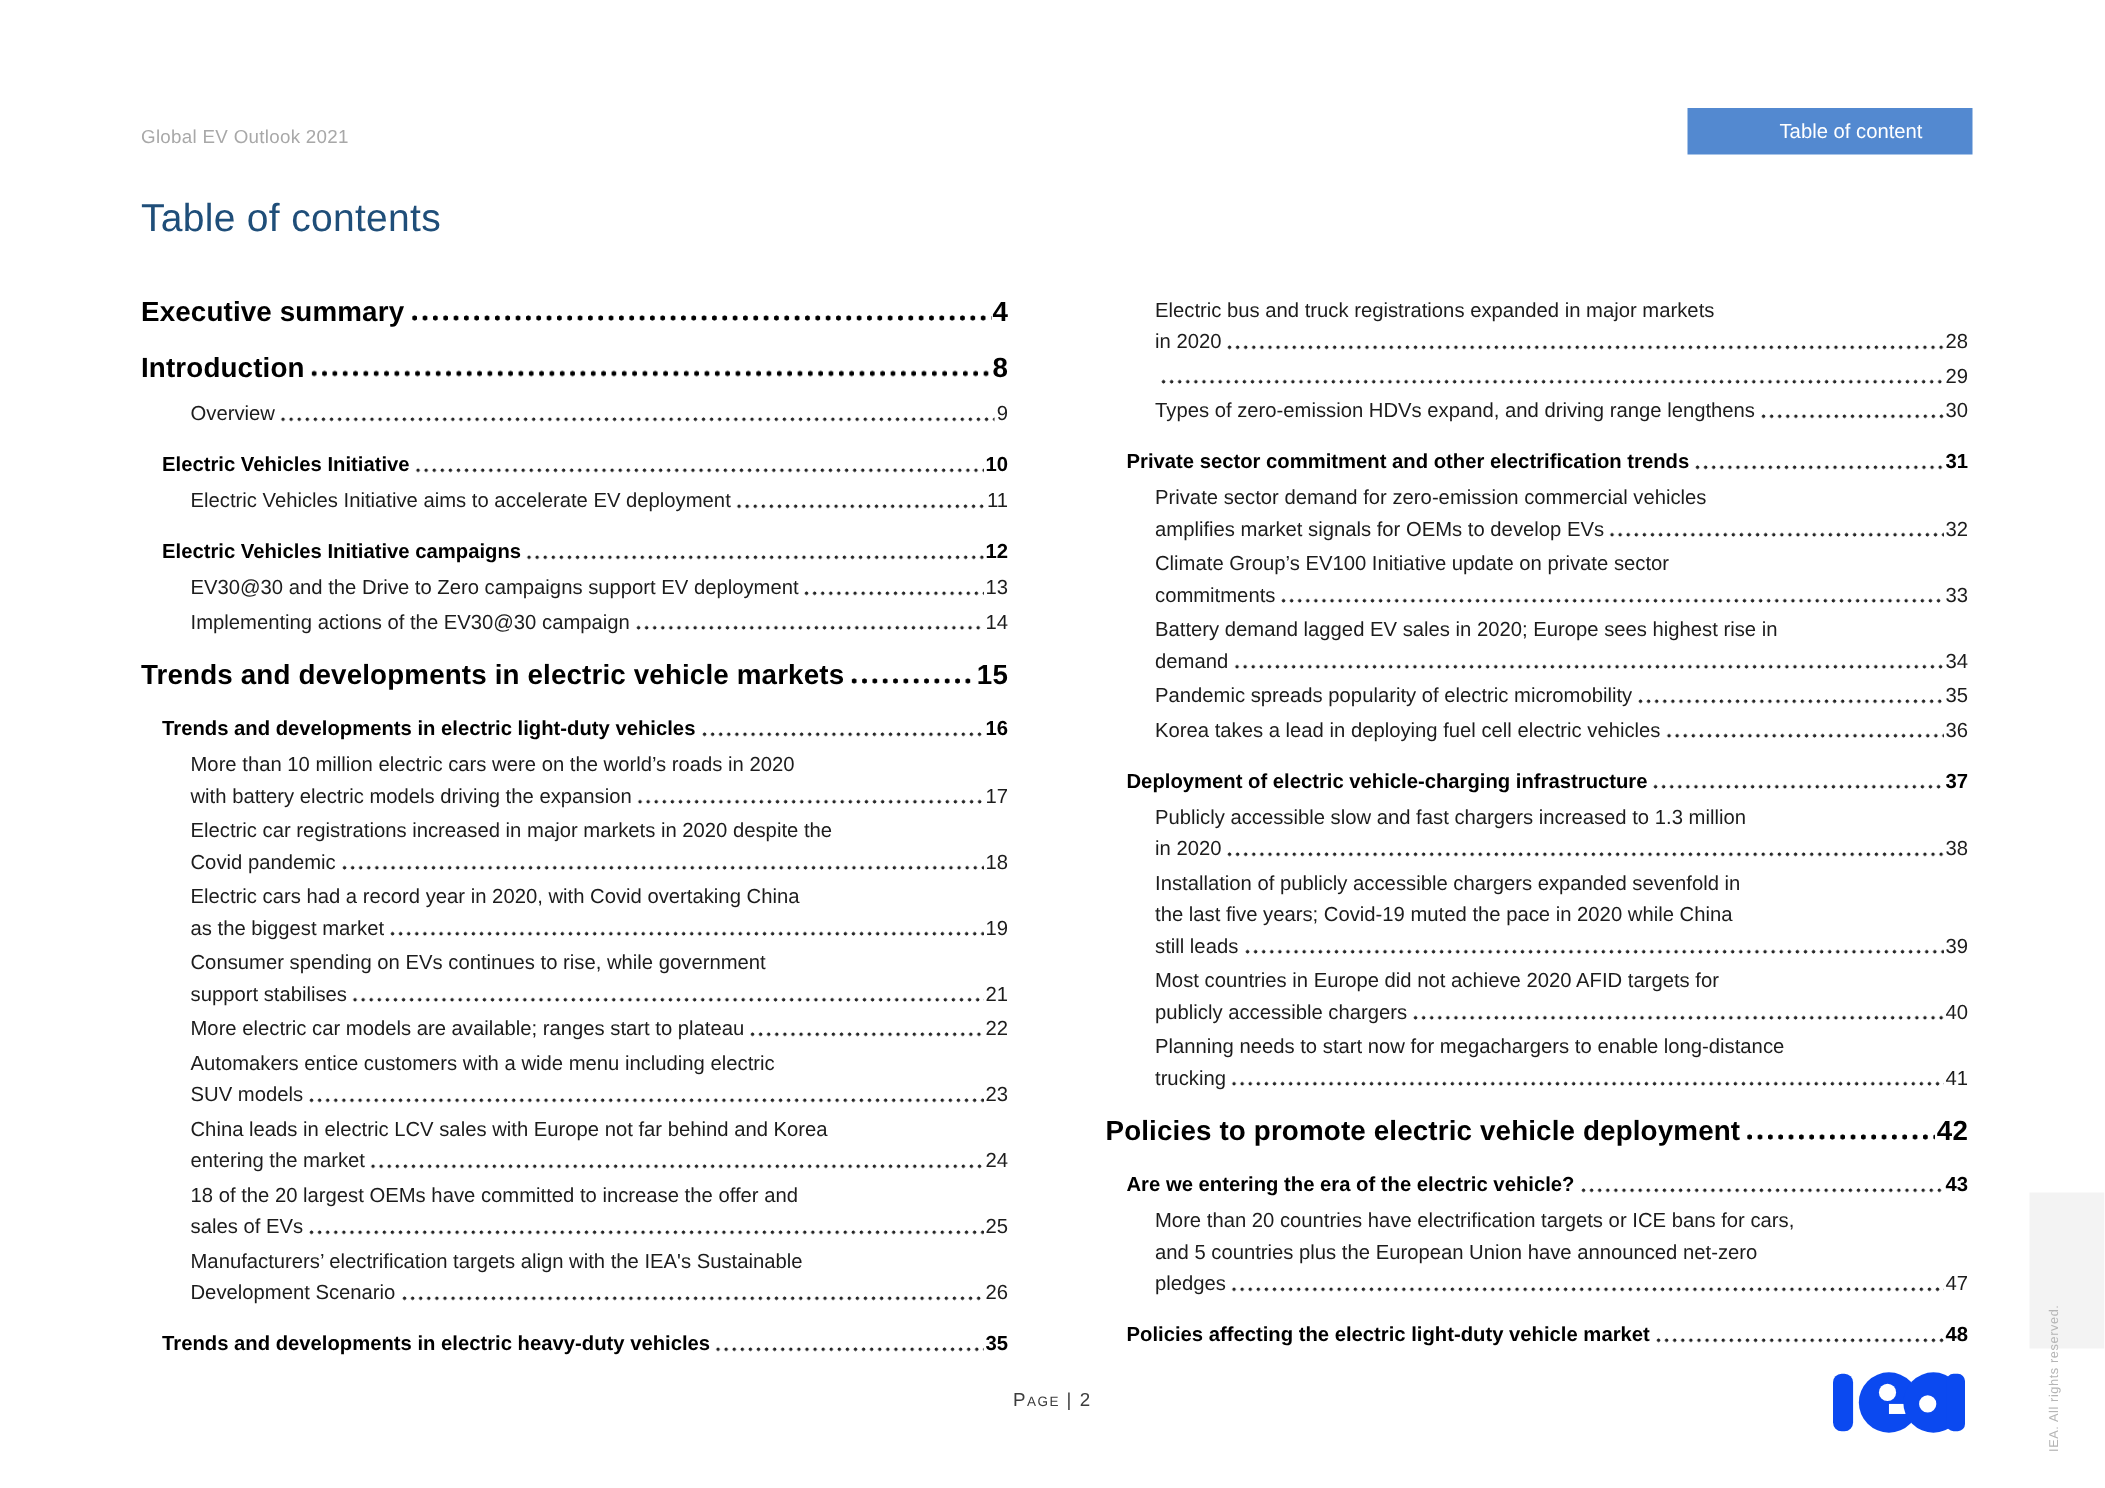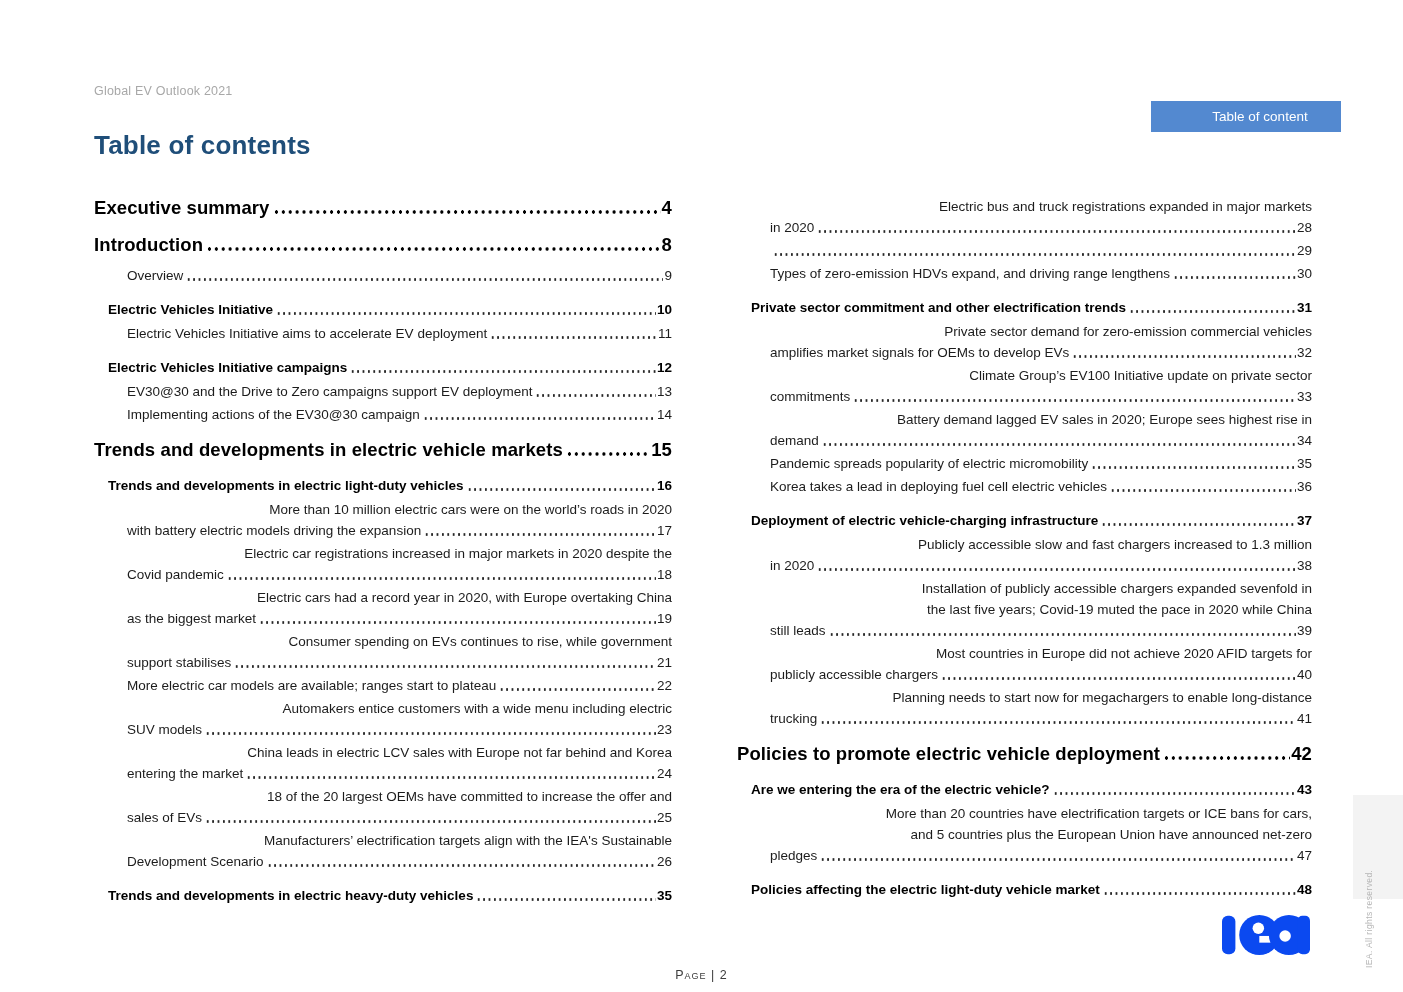--- a/index.html
+++ b/index.html
@@ -12,41 +12,41 @@
   }
   *{box-sizing:border-box;margin:0;padding:0;}
   html,body{width:1403px;height:992px;background:#ffffff;overflow:hidden;}
   body{position:relative;font-family:"Liberation Sans", sans-serif;color:var(--text-dark);}
 
   .doc-header-title{
     position:absolute;left:94px;top:84px;
     font-size:12.5px;color:var(--header-gray);letter-spacing:.2px;text-align:center;
   }
   .nav-button{
-    position:absolute;right:62px;top:72px;width:190px;height:31px;
+    position:absolute;right:88px;top:72px;width:190px;height:31px;
     background:var(--accent-blue);border:none;color:#ffffff;
     font-family:"Liberation Sans", sans-serif;font-size:13.5px;
     display:flex;align-items:center;justify-content:center;
-    padding-left:28px;cursor:pointer;margin-top:29px;
+    padding-left:28px;cursor:pointer;
   }
   .page-title{
     position:absolute;left:94px;top:130px;
-    font-size:26px;font-weight:bold;color:var(--title-blue);
+    font-size:26px;font-weight:normal;color:var(--title-blue);
     letter-spacing:.2px;
   }
 
   .toc-columns{
     position:absolute;left:94px;top:196px;width:1218px;
     display:flex;gap:65px;
   }
   .col{width:578px;flex:0 0 auto;}
   .col.right{width:575px;}
 
   .entry{font-size:13.5px;color:var(--text-dark);}
-  .col > .entry{margin-top:2px;text-align:right;}
+  .col > .entry{margin-top:2px;}
   .col > .entry.l2{margin-top:13px;margin-bottom:3px;font-weight:bold;color:#000;}
   .col > .entry.l1{margin-top:13px;margin-bottom:8px;font-size:18.5px;font-weight:bold;color:#000;letter-spacing:.1px;}
   .col > .entry:first-child{margin-top:0;}
   .entry.l2{padding-left:14px;}
   .entry.l3{padding-left:33px;}
 
   .entry .line{line-height:21px;white-space:nowrap;}
   .entry.l1 .line{line-height:24px;}
   .lastline{display:flex;}
   .lastline .txt{flex:0 0 auto;}
@@ -56,21 +56,21 @@
     background-image:radial-gradient(circle, #262626 1.05px, transparent 1.35px);
     background-size:5.4px 3px;background-repeat:repeat-x;
     background-position:0 calc(100% - 5px);
   }
   .entry.l1 .leader{
     background-image:radial-gradient(circle, #000 1.5px, transparent 1.9px);
     background-size:6.9px 4px;background-position:0 calc(100% - 6px);
   }
 
   .footer-page{
-    position:absolute;left:0;right:0;top:968px;text-align:center;
+    position:absolute;left:0;right:0;top:926px;text-align:center;
     font-size:12.5px;color:#3c3c3c;font-variant:small-caps;letter-spacing:1px;
   }
   .iea-logo{position:absolute;right:93px;top:913px;width:88px;height:44px;}
   .right-edge-panel{
     position:absolute;right:0;top:795px;width:50px;height:104px;background:#f3f3f3;
   }
   .copyright-vertical{
     position:absolute;right:29px;top:876px;height:92px;
     writing-mode:vertical-rl;transform:rotate(180deg);
     font-size:8.5px;color:var(--copyright-gray);letter-spacing:.4px;
@@ -168,21 +168,21 @@
       </div>
       <div class="entry l3">
         <div class="line">Electric car registrations increased in major markets in 2020 despite the</div>
         <div class="line lastline">
           <span class="txt">Covid pandemic</span>
           <span class="leader"></span>
           <span class="pagenum">18</span>
         </div>
       </div>
       <div class="entry l3">
-        <div class="line">Electric cars had a record year in 2020, with Europe overtaking China</div>
+        <div class="line">Electric cars had a record year in 2020, with Covid overtaking China</div>
         <div class="line lastline">
           <span class="txt">as the biggest market</span>
           <span class="leader"></span>
           <span class="pagenum">19</span>
         </div>
       </div>
       <div class="entry l3">
         <div class="line">Consumer spending on EVs continues to rise, while government</div>
         <div class="line lastline">
           <span class="txt">support stabilises</span>

